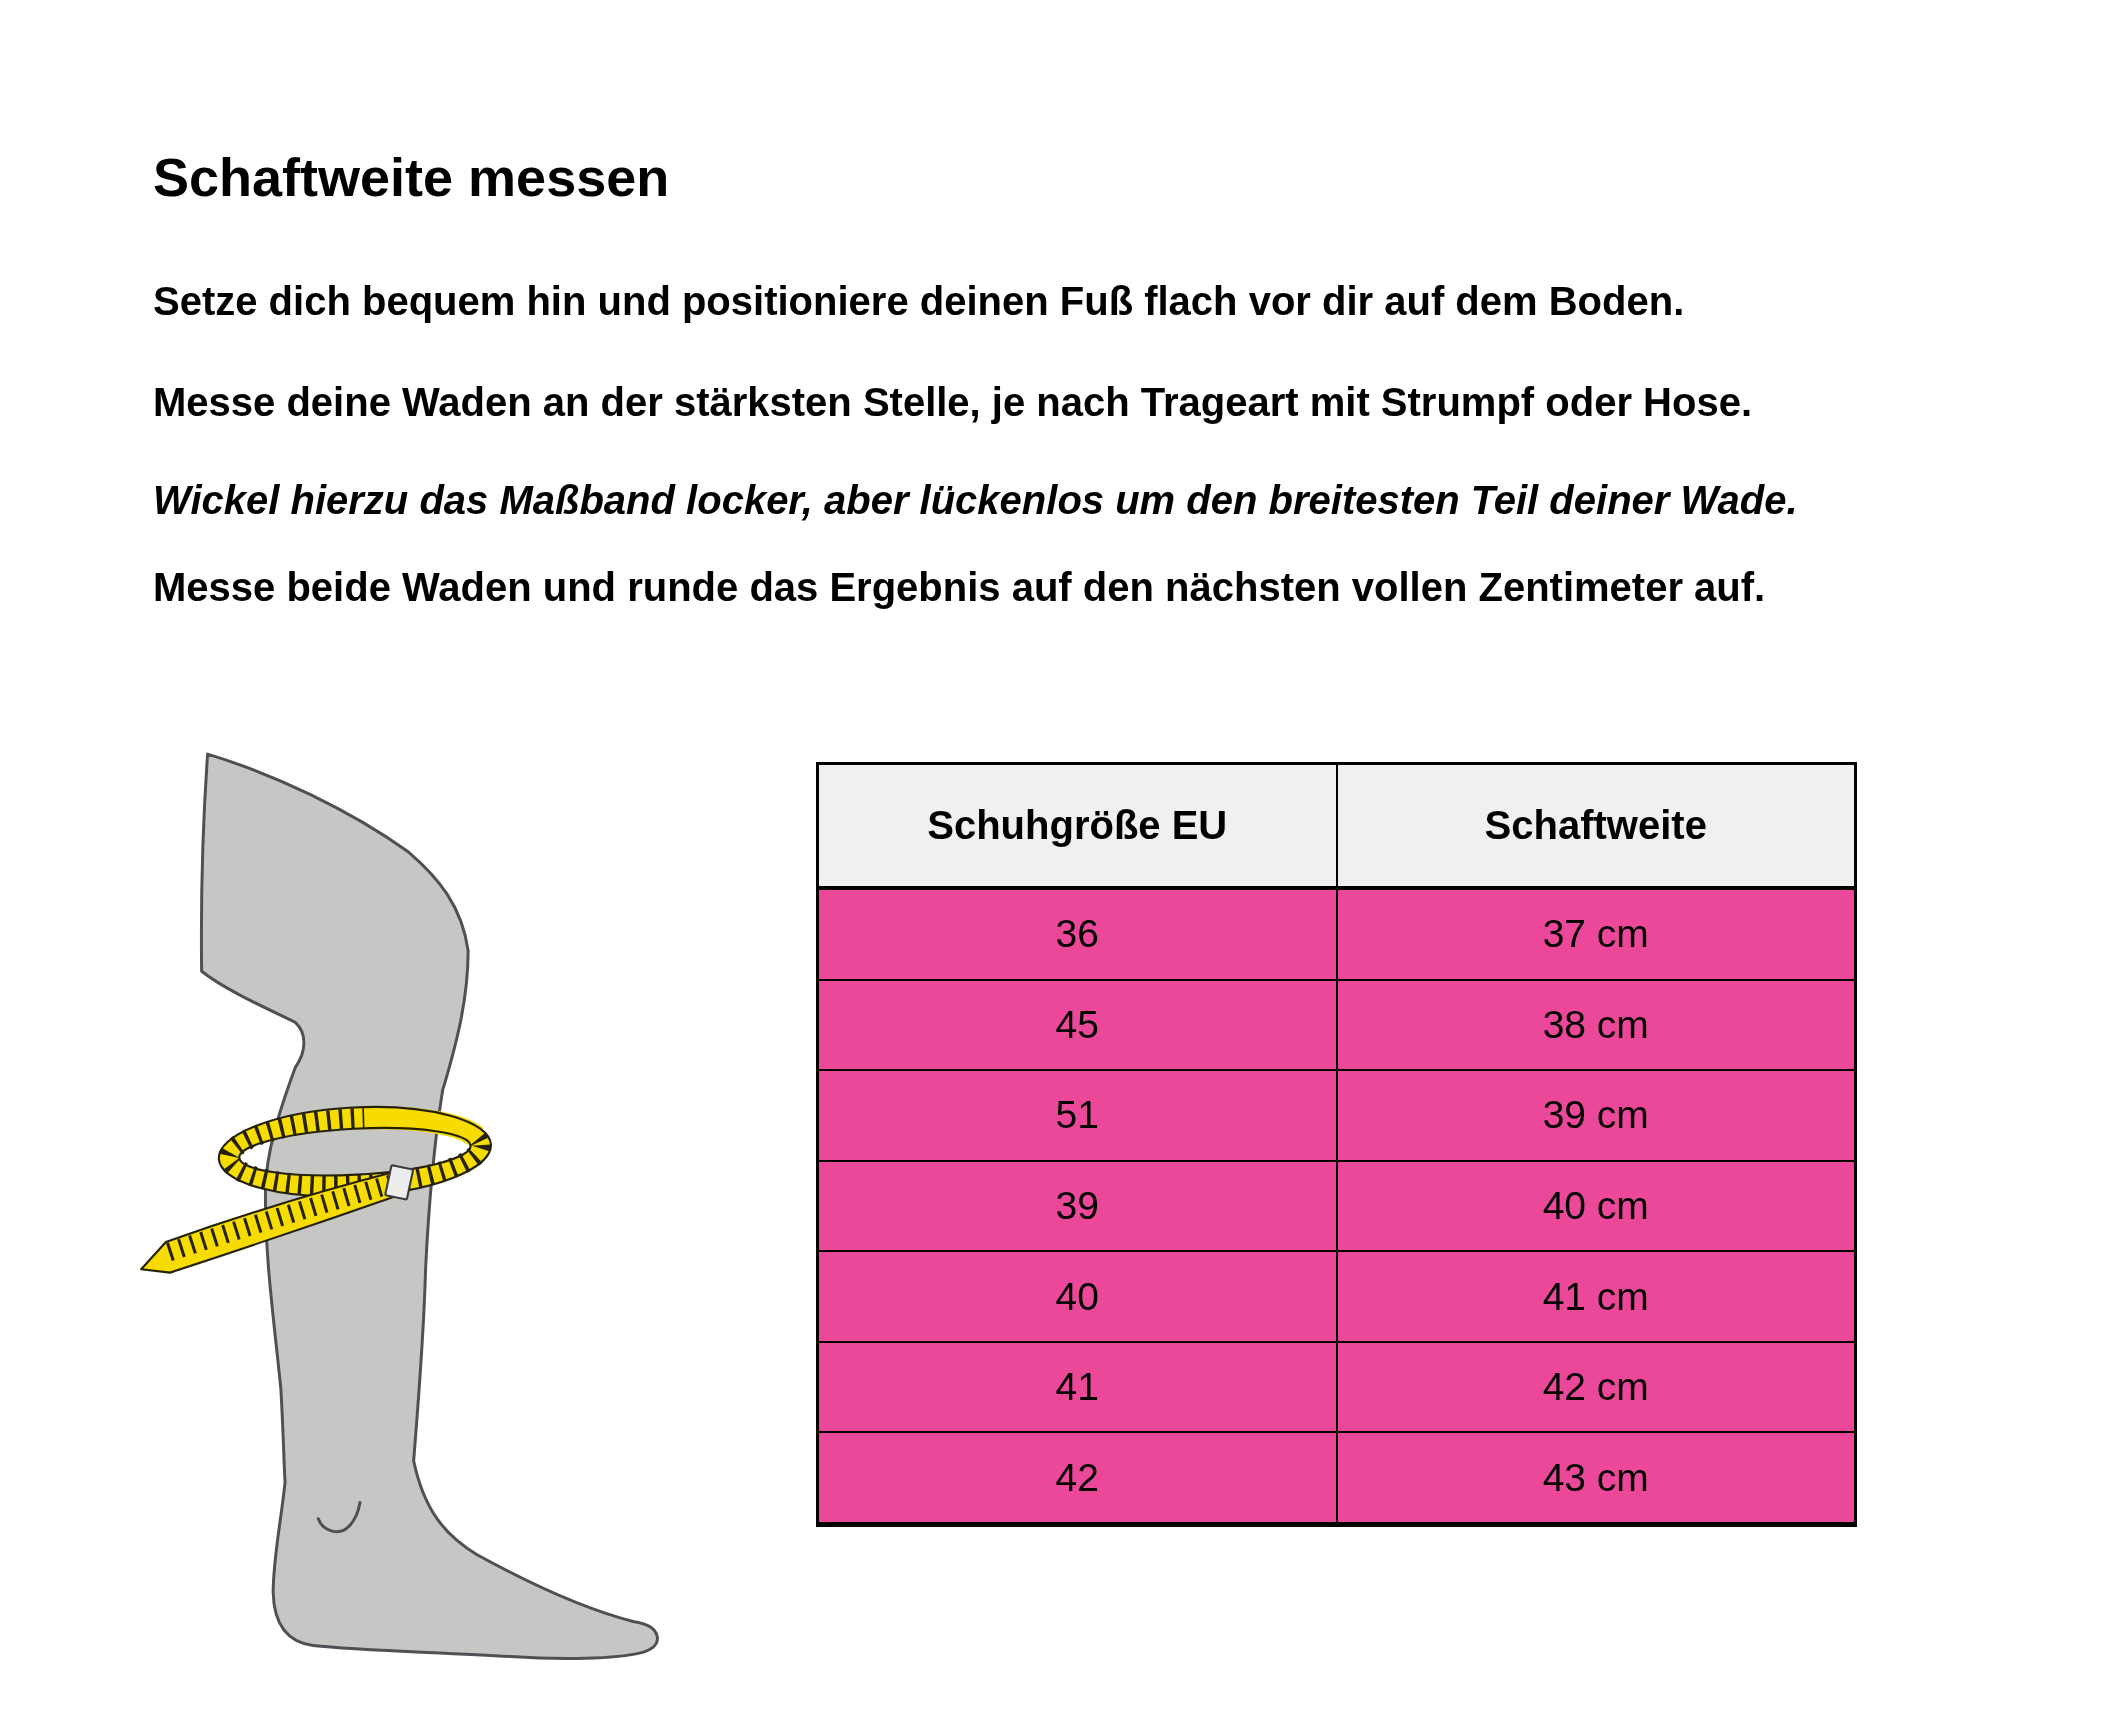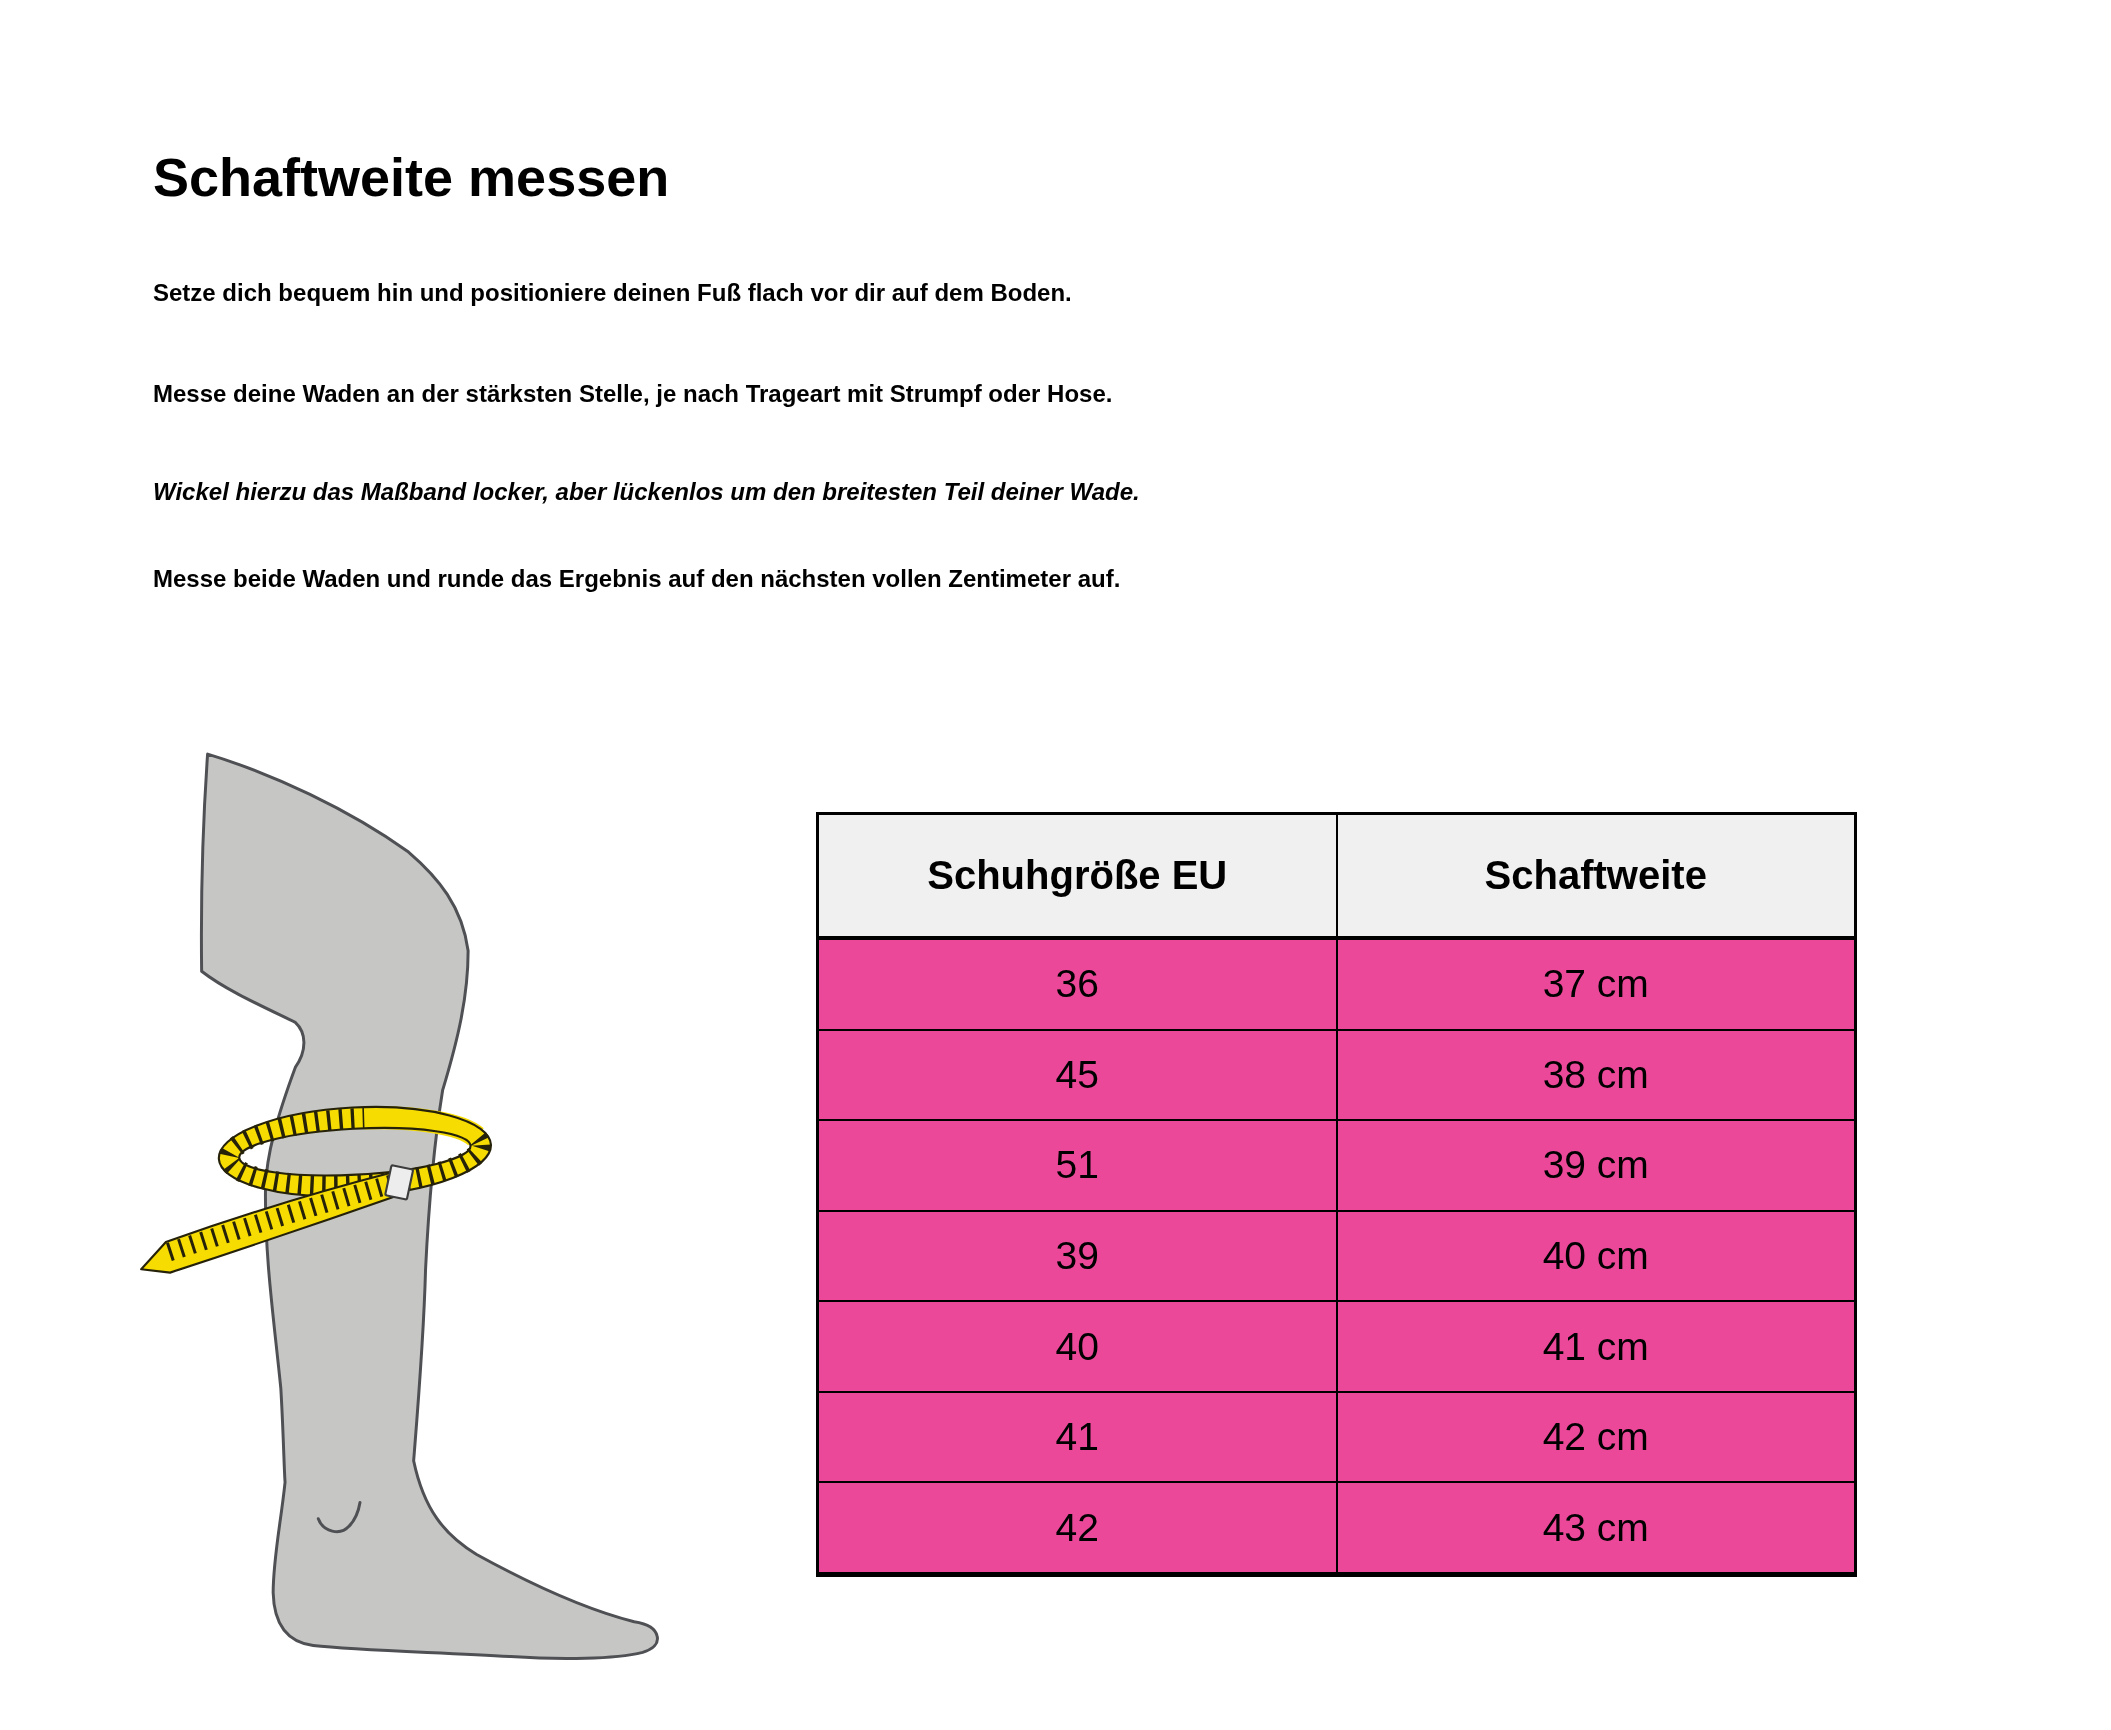--- a/index.html
+++ b/index.html
@@ -18,42 +18,42 @@
     top:150px;
     font-size:54px;
     font-weight:bold;
     line-height:1;
     white-space:nowrap;
     letter-spacing:0px;
   }
   .para{
     position:absolute;
     left:153px;
-    font-size:24px;
+    font-size:40px;
     font-weight:bold;
     line-height:1;
     white-space:nowrap;
   }
   .para-0{top:281px;}
   .para-1{top:382px;}
   .para-2{top:480px;font-style:italic;}
   .para-3{top:567px;}
 
   .leg-illustration{
     position:absolute;
     left:85px;
     top:724px;
     width:613px;
     height:1007px;
   }
 
   .size-table{
     position:absolute;
     left:816px;
-    top:812px;
+    top:762px;
     width:1041px;
     height:765px;
     box-sizing:border-box;
     border:3.4px solid #000000;
     border-bottom-width:5.1px;
     display:flex;
     flex-direction:column;
     background:#ffffff;
   }
   .size-table .thead{

